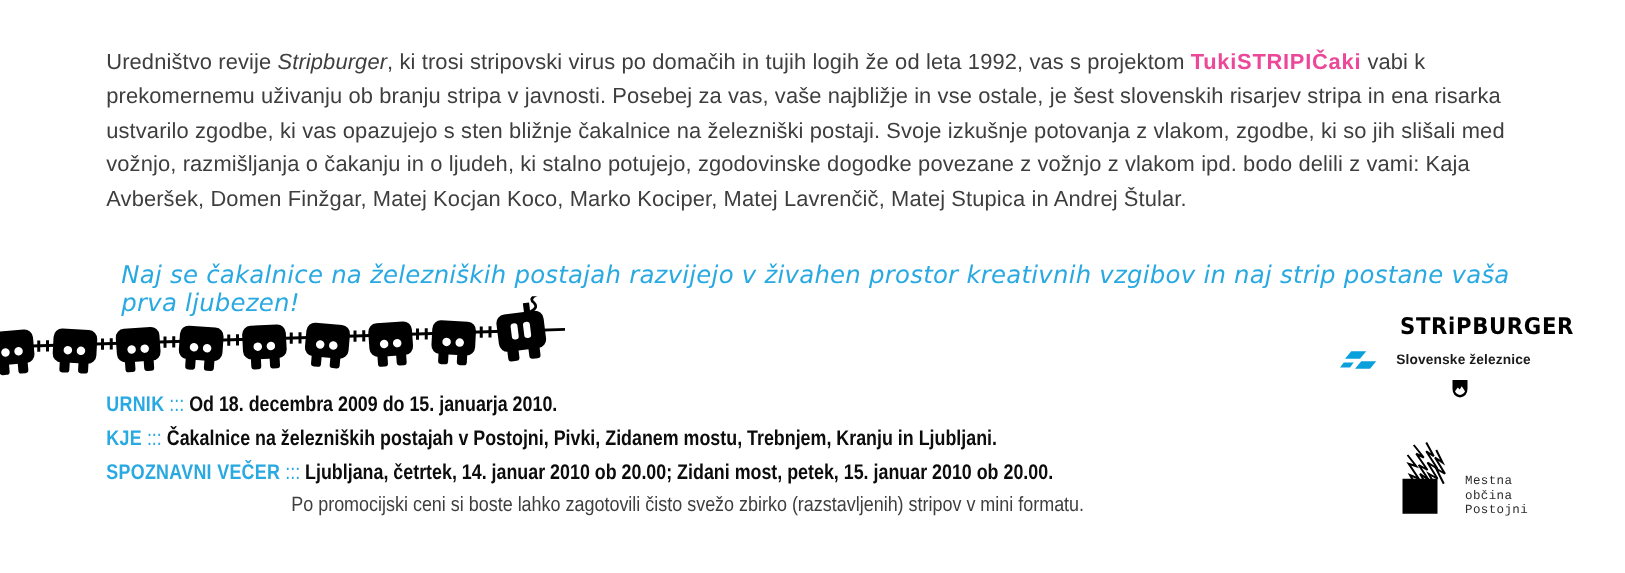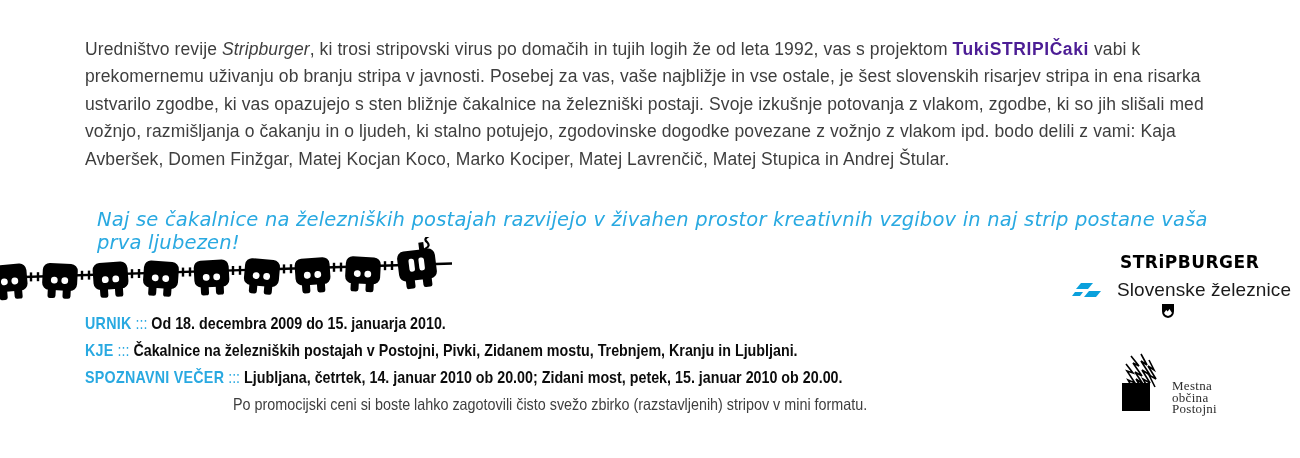--- a/index.html
+++ b/index.html
@@ -1,51 +1,51 @@
 <!DOCTYPE html>
 <html><head>
 <meta charset="utf-8">
 <style>
   html,body{margin:0;padding:0;background:#fff;}
   .canvas{position:relative;width:1300px;height:458px;background:#ffffff;overflow:hidden;
           font-family:"Liberation Sans",sans-serif;}
   .intro{position:absolute;left:85px;top:36px;width:1133px;margin:0;
          font-size:17.5px;line-height:27.4px;color:#3e3e3e;letter-spacing:.1px;}
   .intro .mag{font-style:italic;}
-  .intro .proj{color:#4c1d95;font-weight:bold;letter-spacing:.6px;}
+  .intro .proj{color:#ec4899;font-weight:bold;letter-spacing:.6px;}
   .slogan{position:absolute;left:85px;top:196px;width:1160px;margin:12px;
           font-size:19.5px;font-style:italic;color:#29a9e1;letter-spacing:.2px;
           font-family:"DejaVu Sans",sans-serif;}
   .train{position:absolute;left:-10px;top:237px;}
   .schedule{position:absolute;left:85px;top:314px;}
   .srow{white-space:nowrap;font-size:17px;height:27px;
         transform:scaleX(.84);transform-origin:0 0;}
   .srow .lbl{color:#29a9e1;font-weight:600;letter-spacing:.3px;}
   .srow .sep{color:#29a9e1;font-weight:400;}
   .srow .val{color:#0c0c0c;font-weight:700;}
   .promo{position:absolute;left:233px;top:395px;white-space:nowrap;
          font-size:16.5px;color:#3e3e3e;transform:scaleX(.87);transform-origin:0 0;}
   
   .logo-strip{position:absolute;left:1120px;top:252px;width:100px;text-align:center;
         font-weight:900;font-size:17px;letter-spacing:.5px;color:#000;
         font-family:"DejaVu Sans",sans-serif;transform:scaleY(1.08);white-space:nowrap;}
   .logo-sz{position:absolute;left:1070px;top:279px;display:flex;align-items:center;}
-  .logo-sz .sz-txt{font-size:19px;font-weight:400;color:#1a1a1a;margin-left:7px;
+  .logo-sz .sz-txt{font-size:11px;font-weight:700;color:#1a1a1a;margin-left:7px;
         letter-spacing:.1px;white-space:nowrap;}
   .coat{position:absolute;left:1161px;top:303px;}
   .logo-kultura{position:absolute;left:1063px;top:324px;width:152px;}
   .kult-row{font-size:11.5px;font-weight:700;color:#000;letter-spacing:2.2px;white-space:nowrap;
         font-family:"DejaVu Sans Mono",monospace;}
   .kult-dots{letter-spacing:3px;font-size:9px;vertical-align:2px;}
   .kult-min{ text-align:right;line-height:6.5px;margin-top:2px;}
   .kult-min .l1{font-size:6.5px;color:#4a4a4a;}
   .kult-min .l2{font-size:7px;font-weight:700;color:#000;}
   .logo-mol{position:absolute;left:1093px;top:352px;width:140px;height:60px;}
-  .mol-txt{position:absolute;left:79px;top:28px;font-family:Liberation Serif, serif;
-        font-size:13px;line-height:11.5px;color:#2c2c2c;letter-spacing:.3px;}
+  .mol-txt{position:absolute;left:79px;top:28px;font-family:Liberation Mono, monospace;
+        font-size:10px;line-height:11.5px;color:#2c2c2c;letter-spacing:.3px;}
 </style>
 </head>
 <body>
 
 <div class="canvas">
 
   <p class="intro"><span>Uredništvo revije </span><span class="mag">Stripburger</span><span>, ki trosi stripovski virus po domačih in tujih logih že od leta 1992, vas s projektom </span><span class="proj">TukiSTRIPIČaki</span><span> vabi k prekomernemu uživanju ob branju stripa v javnosti. Posebej za vas, vaše najbližje in vse ostale, je šest slovenskih risarjev stripa in ena risarka ustvarilo zgodbe, ki vas opazujejo s sten bližnje čakalnice na železniški postaji. Svoje izkušnje potovanja z vlakom, zgodbe, ki so jih slišali med vožnjo, razmišljanja o čakanju in o ljudeh, ki stalno potujejo, zgodovinske dogodke povezane z vožnjo z vlakom ipd. bodo delili z vami: Kaja Avberšek, Domen Finžgar, Matej Kocjan Koco, Marko Kociper, Matej Lavrenčič, Matej Stupica in Andrej Štular.</span></p>
 
   <p class="slogan">Naj se čakalnice na železniških postajah razvijejo v živahen prostor kreativnih vzgibov in naj strip postane vaša prva ljubezen!</p>
 

